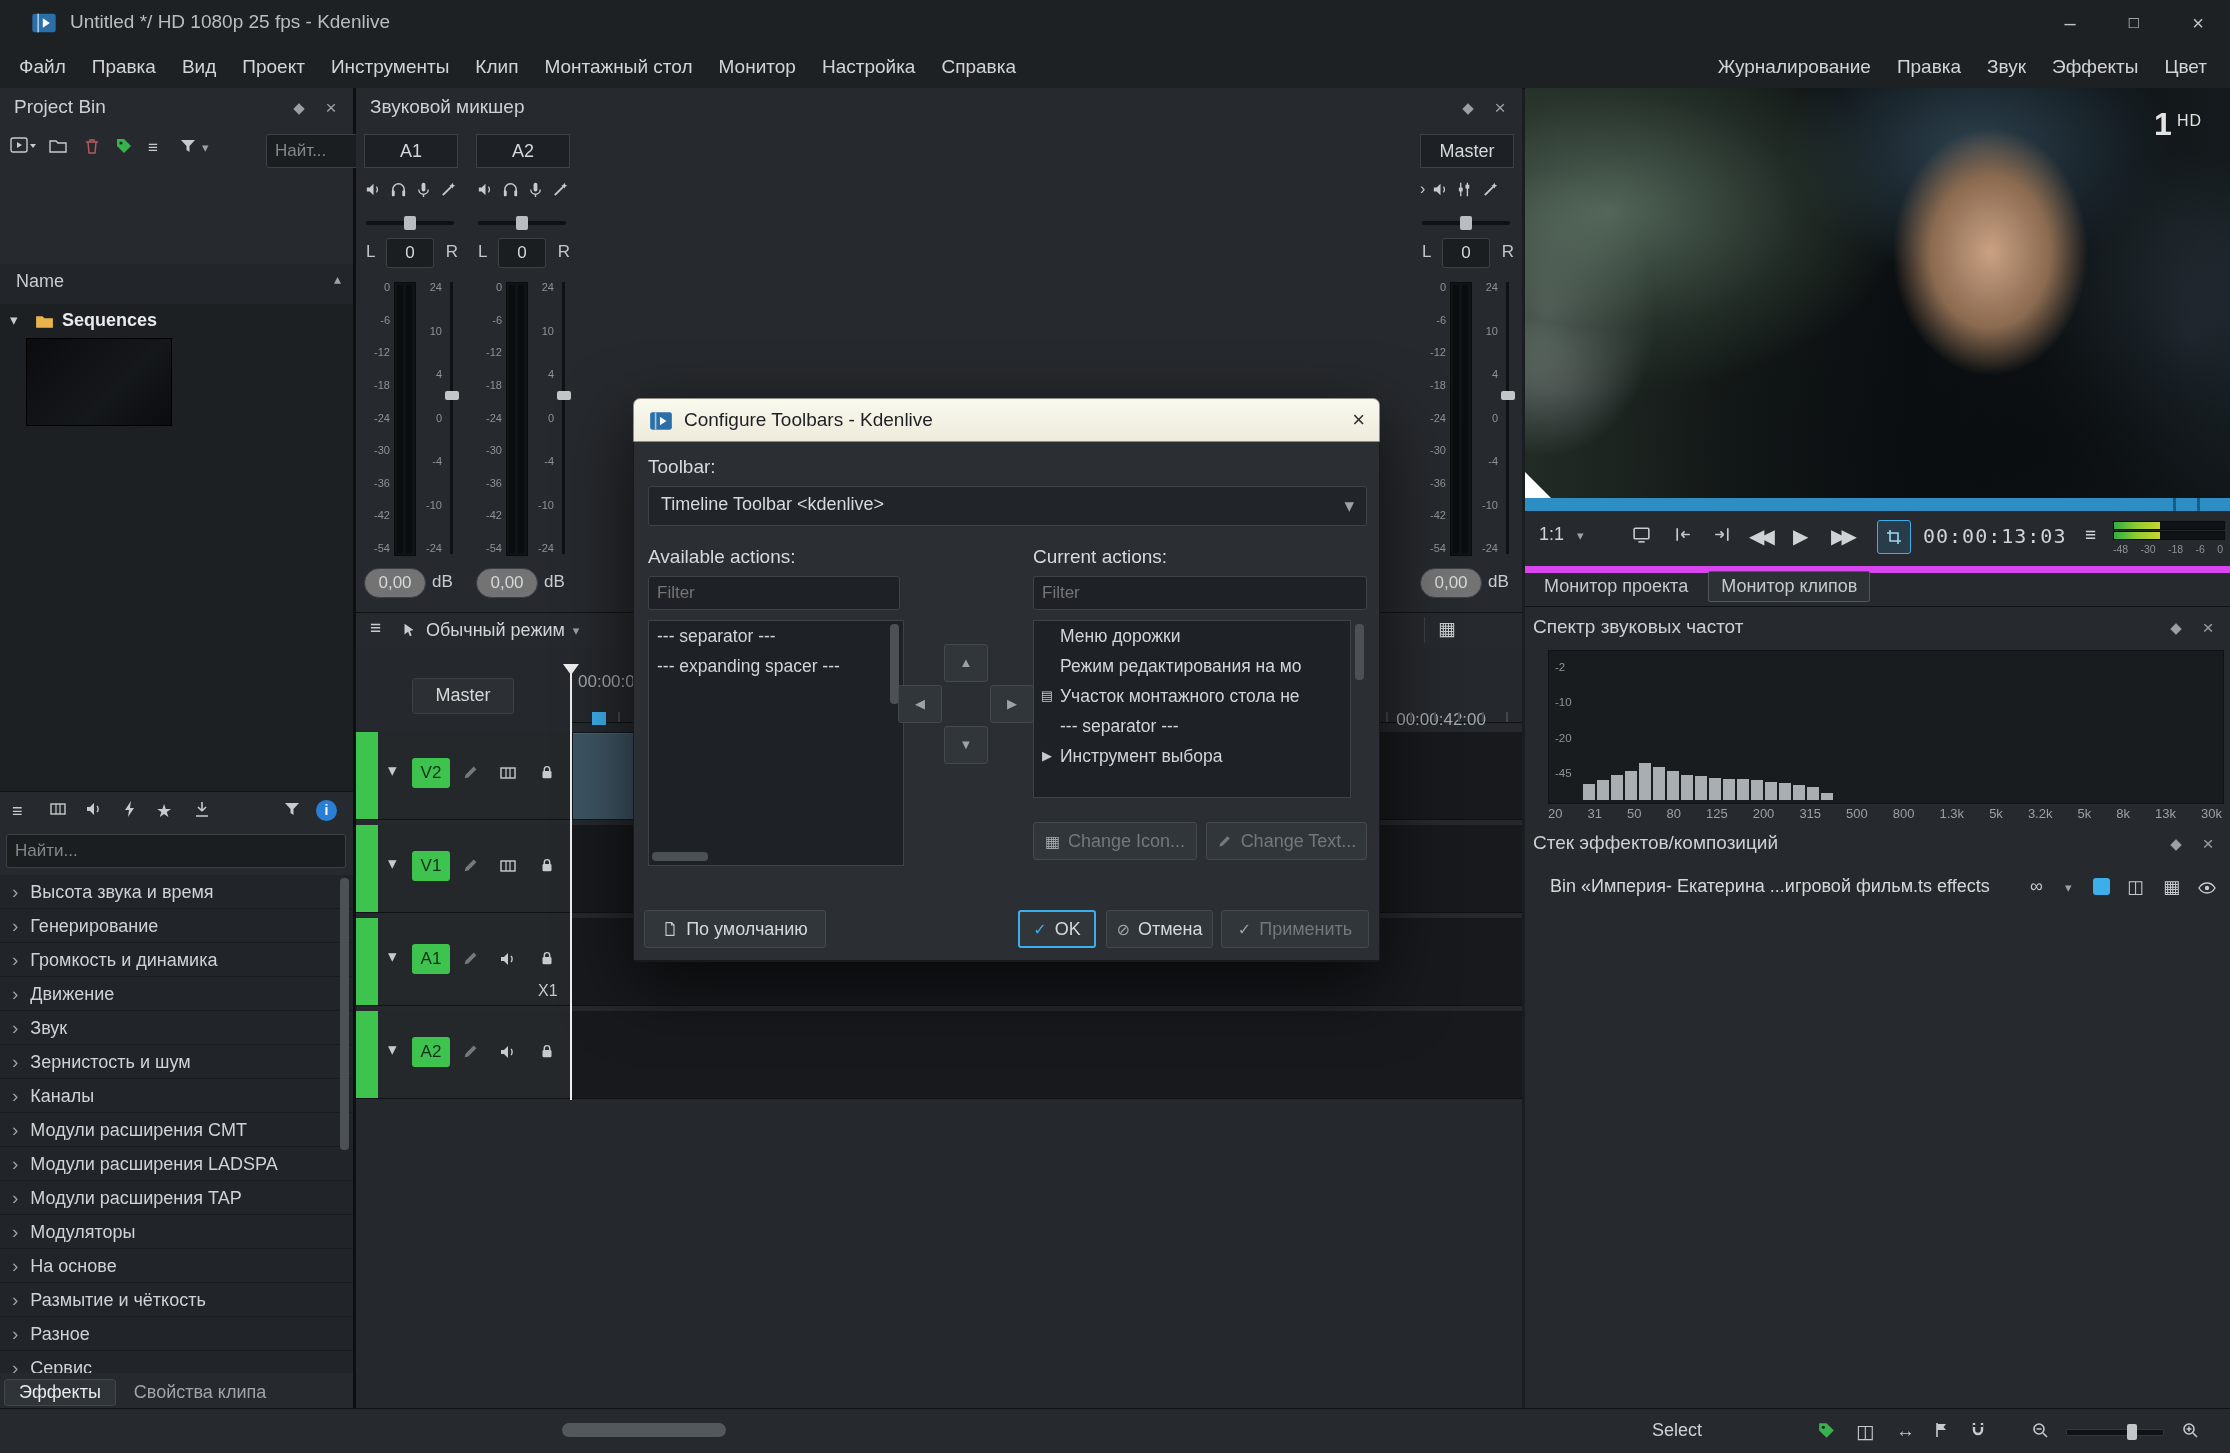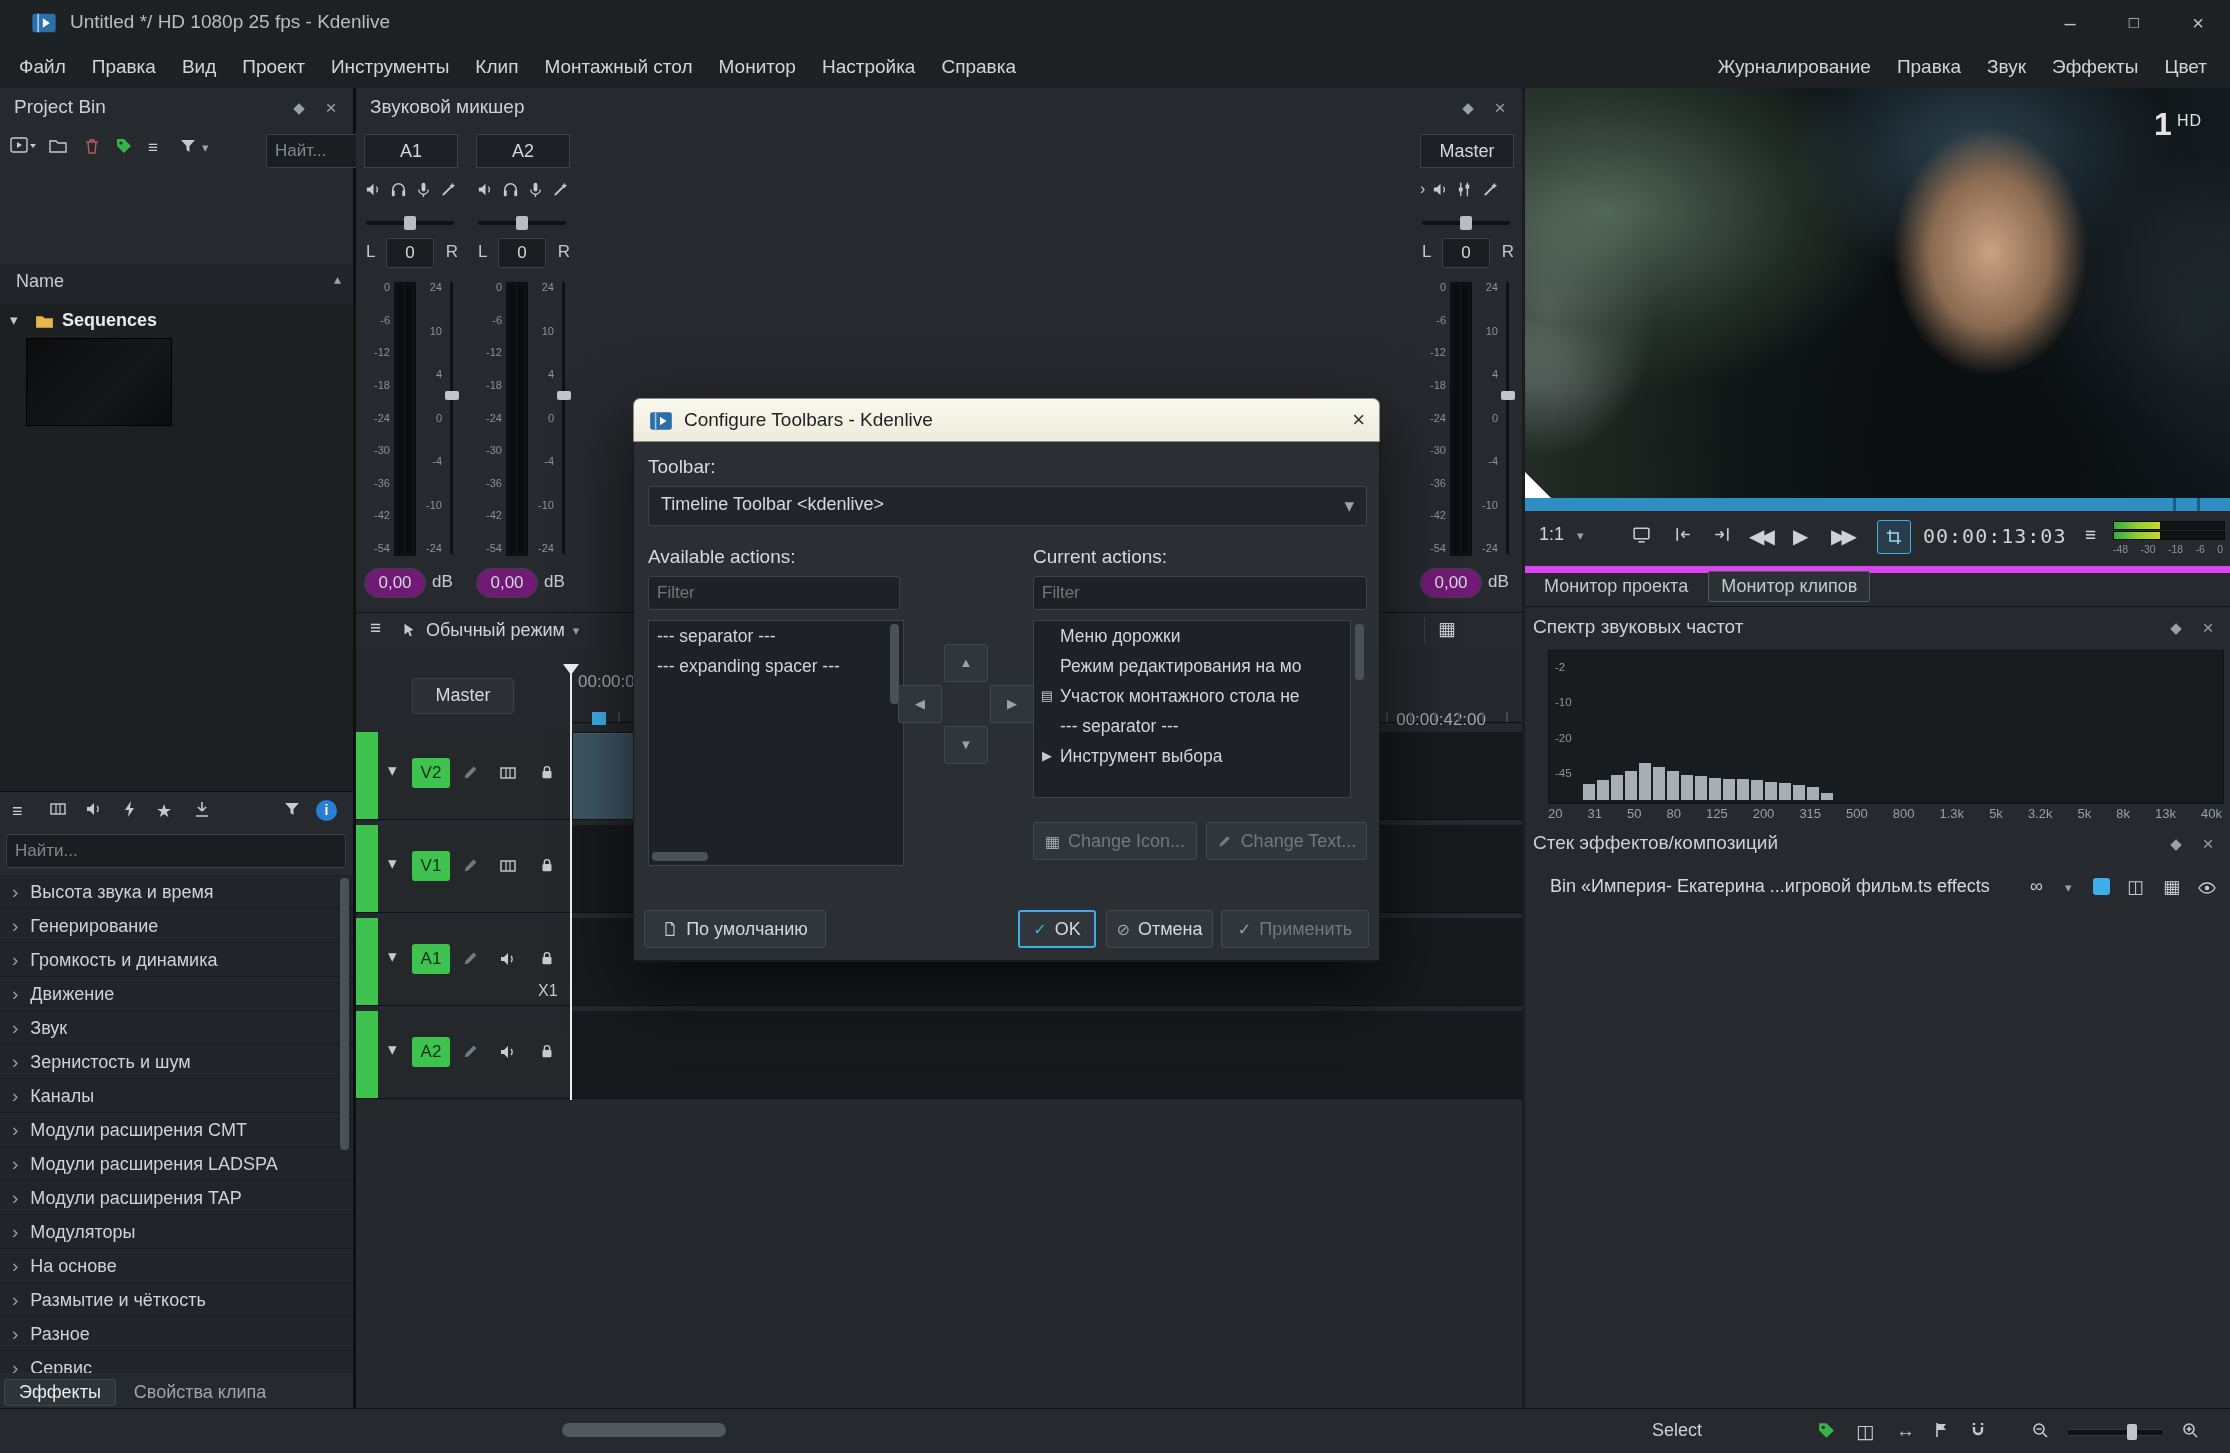--- a/index.html
+++ b/index.html
@@ -49,21 +49,21 @@
   .scaleR{left:54px;width:24px;align-items:flex-end;}
   .tick{font-size:11px;color:#8e9397;line-height:11px;}
   .mbars{position:absolute;left:30px;top:0;width:20px;height:100%;background:#101316;border:1px solid #0a0c0e;}
   .mbars i{position:absolute;top:2px;bottom:2px;width:6px;background:#0a0d10;}
   .mbars i:first-child{left:2px;} .mbars i:last-child{left:11px;}
   .vslider{position:absolute;left:82px;top:0;width:12px;height:100%;}
   .vslider .rail{position:absolute;left:4px;top:0;width:3px;height:100%;background:#0f1215;}
   .vhandle{position:absolute;left:-1px;top:40%;width:14px;height:9px;background:#c2c6c9;border-radius:2px;}
   .dbrow{position:absolute;left:0;top:436px;width:96px;height:30px;}
   .dbbox{position:absolute;left:0;top:0;width:60px;height:28px;line-height:28px;text-align:center;
-         background:#701a75;border:1px solid #3c4146;border-radius:15px;font-size:17px;}
+         background:#737373;border:1px solid #3c4146;border-radius:15px;font-size:17px;}
   .dbl{position:absolute;left:68px;top:4px;font-size:17px;color:#c9cdd0;}
   
   .tltoolbar{left:356px;top:612px;width:1166px;height:36px;background:#26292d;border-top:1px solid #101316;border-bottom:1px solid #101316;}
   .tlcombo{position:absolute;left:44px;top:3px;height:28px;display:flex;align-items:center;gap:8px;color:#d2d5d7;font-size:18px;}
   .timeline{left:356px;top:648px;width:1166px;height:760px;background:#25282c;}
   .masterbtn{position:absolute;left:56px;top:30px;width:100px;height:34px;line-height:32px;text-align:center;
              background:#2c3034;border:1px solid #3d4146;border-radius:3px;font-size:18px;color:#d5d8da;}
   .ruler{position:absolute;left:214px;top:16px;width:952px;height:58px;border-bottom:1px solid #0e1114;}
   .rlabel{position:absolute;top:8px;font-size:17px;color:#a2a7ab;white-space:nowrap;}
   .rticks{position:absolute;left:0;bottom:0;width:100%;height:10px;
@@ -841,21 +841,21 @@
         <span>200</span>
         <span>315</span>
         <span>500</span>
         <span>800</span>
         <span>1.3k</span>
         <span>5k</span>
         <span>3.2k</span>
         <span>5k</span>
         <span>8k</span>
         <span>13k</span>
-        <span>40k</span>
+        <span>30k</span>
       </div>
 
     <div class="stackhead" style="top:738px;">
       <span class="panel-head-title abs" style="left:8px;top:6px;">Стек эффектов/композиций</span>
       <span class="phicon" style="right:40px;top:-2px;">◆</span>
       <span class="phicon phclose" style="right:8px;top:-2px;">×</span>
     </div>
     <div class="stackrow">
       <span class="stacktext">Bin «Империя- Екатерина ...игровой фильм.ts effects</span>
       <span class="si" style="left:505px;">∞</span>

